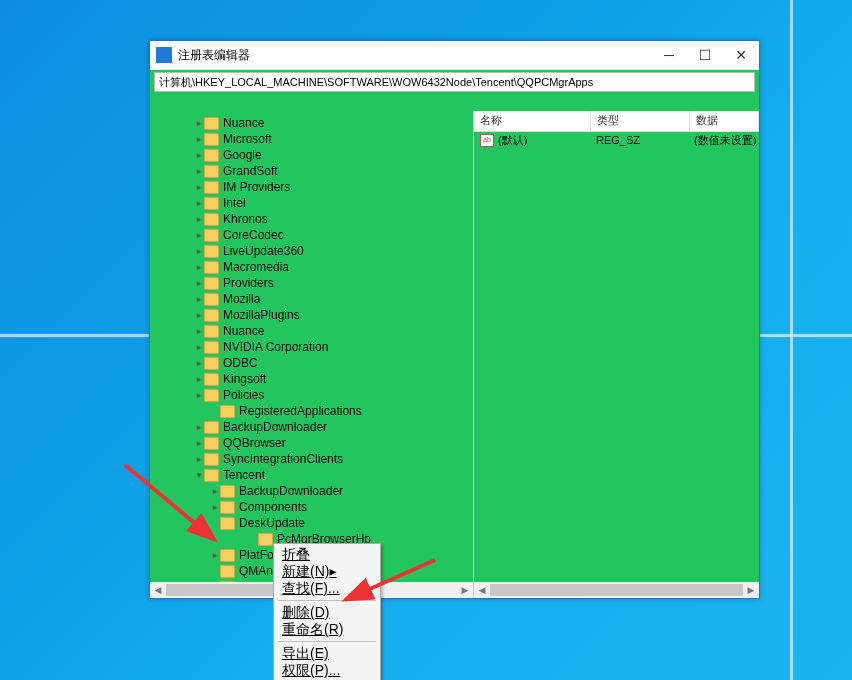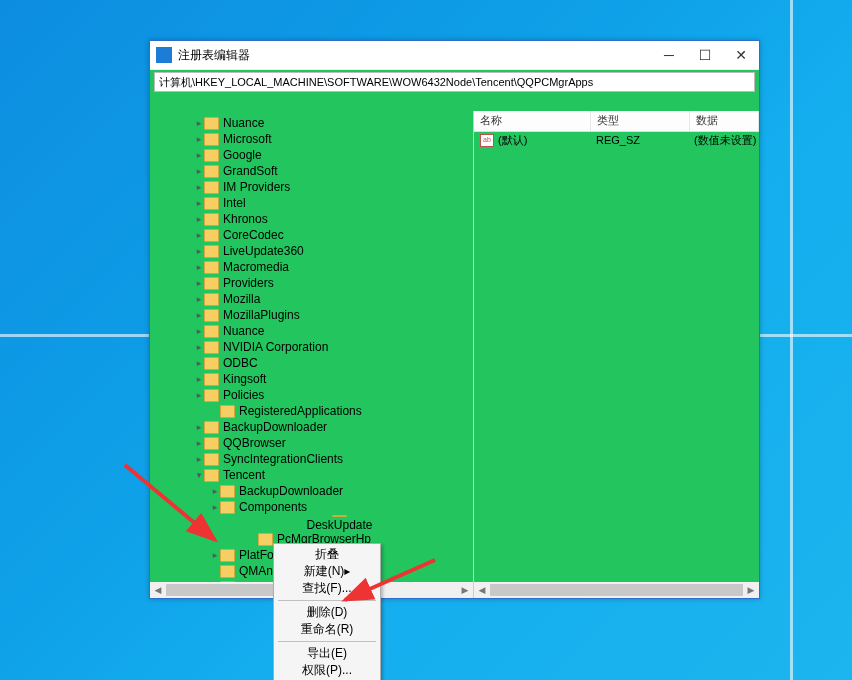--- a/index.html
+++ b/index.html
@@ -203,22 +203,23 @@
   box-shadow: 2px 2px 3px rgba(0,0,0,.25);
   padding: 2px;
   z-index: 100;
 }
 .context-menu .item {
   height: 17px;
   line-height: 17px;
   padding: 0 6px;
   display: flex;
   align-items: center;
-  justify-content: center;
-  font-size: 12px;
+  justify-content: flex-start;
+  font-size: 14px;
+  text-decoration: underline;
 }
 .context-menu .sep {
   height: 1px;
   background: #c0c0c0;
   margin: 3px 2px;
 }
 .arrow-red {
   position: absolute;
   pointer-events: none;
   z-index: 200;
@@ -360,21 +361,21 @@
           <div class="tree-row" style="padding-left: 60px;">
             <span class="toggle">▸</span>
             <span class="folder-icon"></span>
             <span class="label">BackupDownloader</span>
           </div>
           <div class="tree-row" style="padding-left: 60px;">
             <span class="toggle">▸</span>
             <span class="folder-icon"></span>
             <span class="label">Components</span>
           </div>
-          <div class="tree-row" style="padding-left: 60px; flex-direction: column;">
+          <div class="tree-row" style="padding-left: 60px;">
             <span class="toggle"></span>
             <span class="folder-icon"></span>
             <span class="label">DeskUpdate</span>
           </div>
           <div class="tree-row" style=" justify-content: center;">
             <span class="toggle"></span>
             <span class="folder-icon"></span>
             <span class="label">PcMgrBrowserHp</span>
           </div>
           <div class="tree-row" style="padding-left: 60px;">

